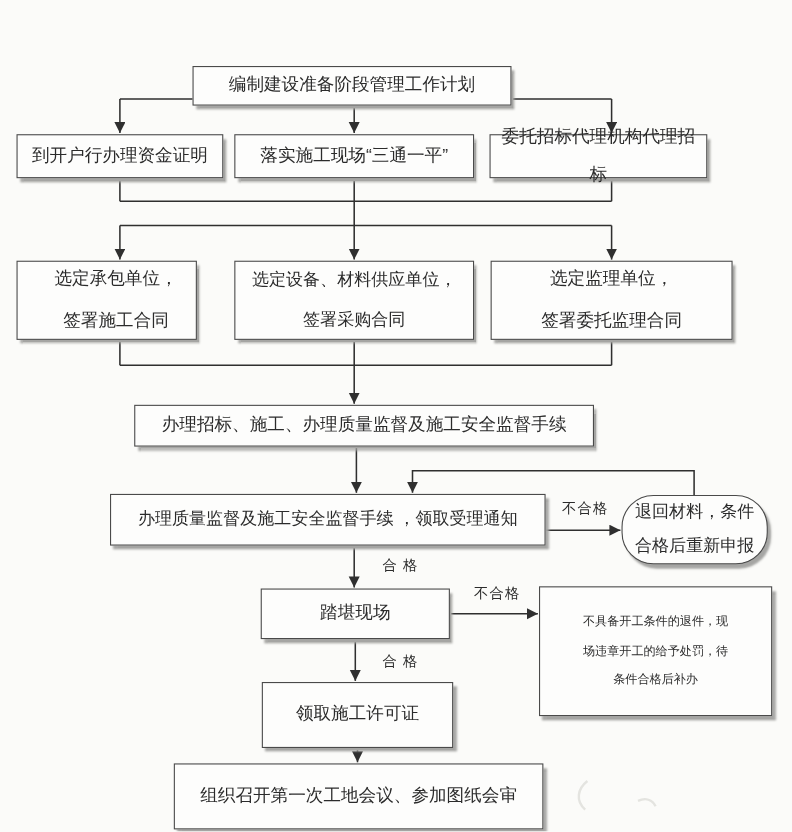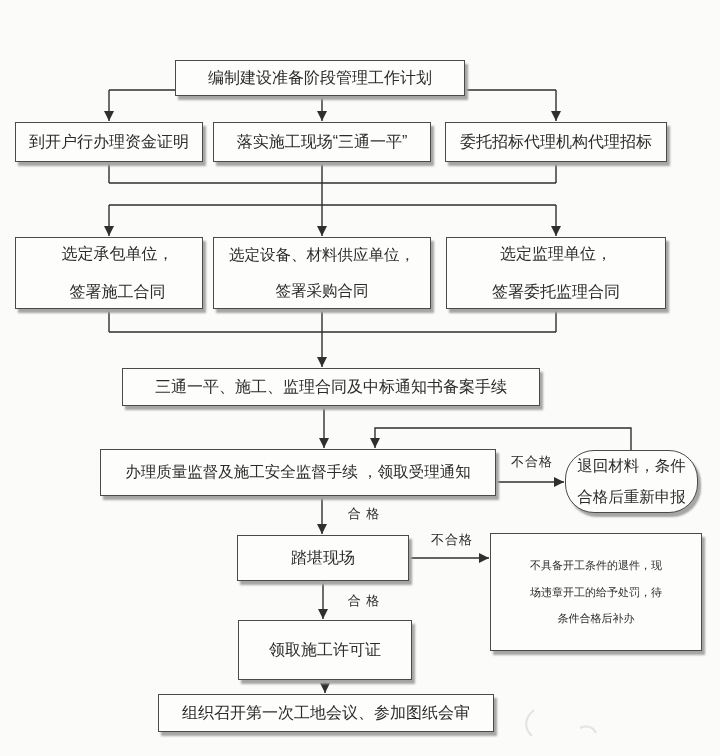--- a/index.html
+++ b/index.html
@@ -15,31 +15,31 @@
   .wm{stroke:#e4e4e0;stroke-width:2.2;fill:none;}
   .node{position:absolute;display:flex;align-items:center;justify-content:center;
     text-align:center;background:var(--box-bg);border:1.5px solid var(--box-border);
     box-shadow:3px 4px 2px var(--shadow);color:var(--text);font-size:16px;
     white-space:pre-line;line-height:2.2;padding:0 6px;box-sizing:border-box;}
   .edge-label{position:absolute;font-size:13px;color:var(--text);text-align:center;
     letter-spacing:1px;}
   #n-plan{left:175px;top:28px;width:290px;height:36px;margin-top:32px;}
   #n-fund{left:15px;top:122px;width:188px;height:40px;}
   #n-site{left:213px;top:122px;width:218px;height:40px;}
-  #n-bid{left:445px;top:122px;width:222px;height:40px;}
-  #n-contractor{left:15px;top:237px;width:188px;height:72px;line-height:2.35;padding-left:23px;}
+  #n-bid{left:445px;top:122px;width:198px;height:40px;}
+  #n-contractor{left:15px;top:237px;width:164px;height:72px;line-height:2.35;padding-left:23px;}
   #n-supplier{left:213px;top:237px;width:218px;height:72px;line-height:2.35;font-size:15.5px;text-align:center;}
   #n-supervisor{left:446px;top:237px;width:220px;height:72px;line-height:2.35;text-align:center;}
   #n-filing{left:122px;top:368px;width:418px;height:38px;}
   #n-quality{left:100px;top:449px;width:396px;height:47px;font-size:15.5px;}
   #n-return{left:565px;top:450px;width:133px;height:63px;font-size:15.5px;line-height:1.95;border-radius:29px;}
   #n-survey{left:237px;top:535px;width:172px;height:46px;}
   #n-reject{left:490px;top:533px;width:212px;height:118px;font-size:11px;line-height:2.45;}
   #n-permit{left:238px;top:620px;width:174px;height:60px;}
-  #n-meeting{left:158px;top:694px;width:336px;height:38px;}
+  #n-meeting{left:158px;top:694px;width:336px;height:60px;}
   #el-unq1{left:502px;top:453px;width:60px;}
   #el-q1{left:336px;top:505px;width:56px;}
   #el-unq2{left:420px;top:531px;width:64px;}
   #el-q2{left:336px;top:592px;width:56px;}
 </style>
 </head>
 <body>
 
 <div class="stage">
 
@@ -73,21 +73,21 @@
   <div class="node" id="n-site">落实施工现场“三通一平”</div>
   <div class="node" id="n-bid">委托招标代理机构代理招标</div>
 
   <div class="node" id="n-contractor">选定承包单位，
 签署施工合同</div>
   <div class="node" id="n-supplier">选定设备、材料供应单位，
 签署采购合同</div>
   <div class="node" id="n-supervisor">选定监理单位，
 签署委托监理合同</div>
 
-  <div class="node" id="n-filing">三通一平、施工、监理合同及中标通知书备案手续</div>
+  <div class="node" id="n-filing">办理招标、施工、办理质量监督及施工安全监督手续</div>
 
   <div class="node" id="n-quality">办理质量监督及施工安全监督手续 ，领取受理通知</div>
   <div class="node" id="n-return">退回材料，条件
 合格后重新申报</div>
 
   <div class="node" id="n-survey">踏堪现场</div>
   <div class="node" id="n-reject">不具备开工条件的退件，现
 场违章开工的给予处罚，待
 条件合格后补办</div>
 

